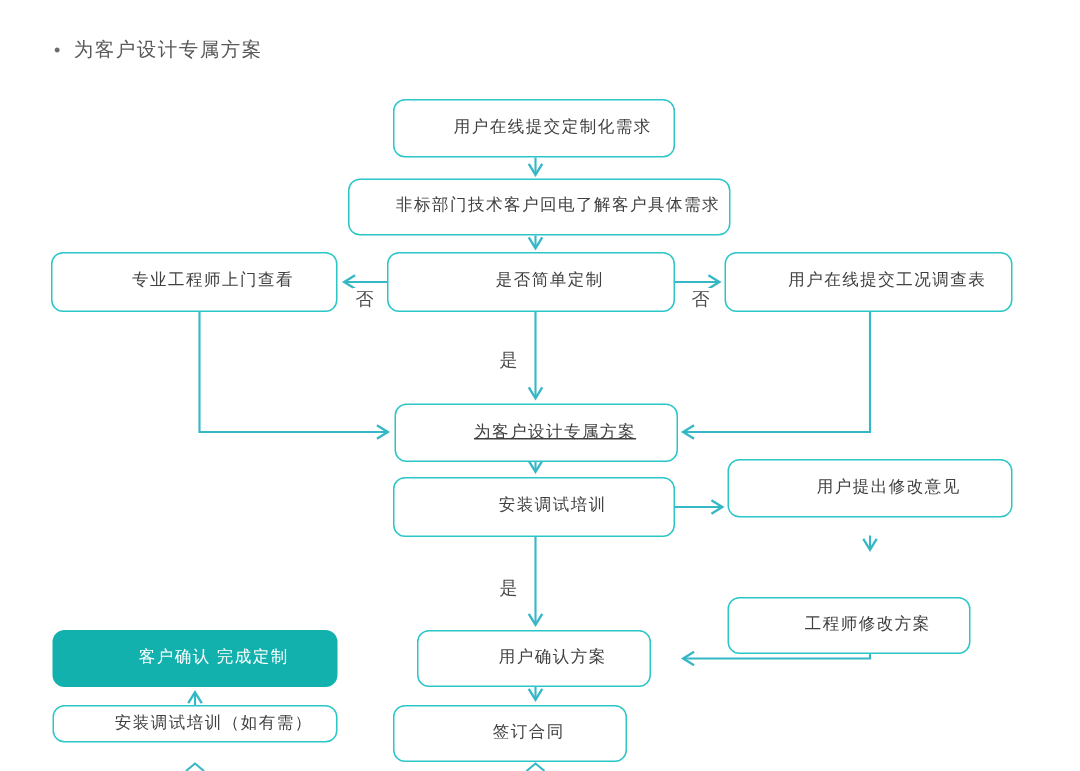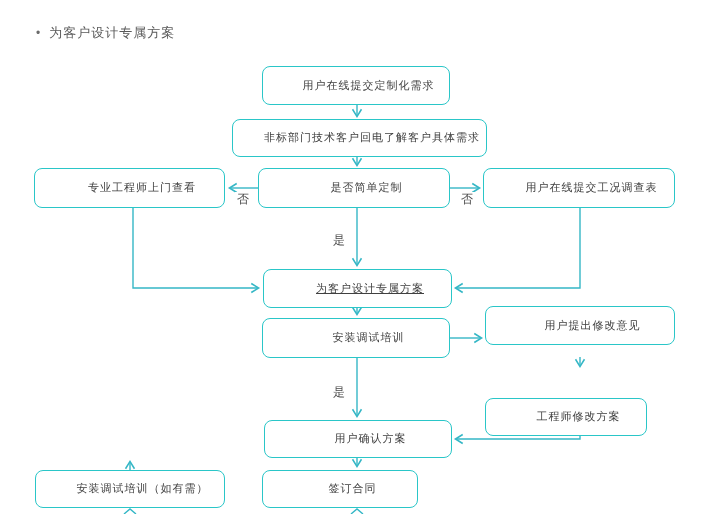--- a/index.html
+++ b/index.html
@@ -38,24 +38,24 @@
   
   #n-submit  {left:262px;top:66px; width:188px;height:39px;}
   #n-callback{left:232px;top:119px;width:255px;height:38px;}
   #n-visit   {left:34px; top:168px;width:191px;height:40px;}
   #n-simple  {left:258px;top:168px;width:192px;height:40px;}
   #n-survey  {left:483px;top:168px;width:192px;height:40px;}
   #n-design  {left:263px;top:269px;width:189px;height:39px;text-decoration:underline;}
   #n-meets   {left:262px;top:318px;width:188px;height:40px;}
   #n-feedback{left:485px;top:306px;width:190px;height:39px;}
   #n-revise  {left:485px;top:374px;width:162px;height:38px;margin-top:24px;}
-  #n-confirm {left:264px;top:420px;width:188px;height:38px;}
+  #n-confirm {left:278px;top:420px;width:156px;height:38px;}
   #n-sign    {left:262px;top:470px;width:156px;height:38px;}
   #n-complete{left:35px; top:420px;width:190px;height:38px;}
-  #n-install {left:35px; top:470px;width:190px;height:38px;}
+  #n-install {left:35px; top:470px;width:190px;height:25px;}
   
   #lbl-no-left    {left:235px;top:192px;}
   #lbl-no-right   {left:459px;top:192px;}
   #lbl-yes-design {left:331px;top:233px;}
   #lbl-yes-confirm{left:331px;top:385px;}
 </style>
 </head>
 <body>
 
 <div class="stage">
@@ -93,20 +93,21 @@
   <div class="node" id="n-callback">非标部门技术客户回电了解客户具体需求</div>
   <div class="node" id="n-visit">专业工程师上门查看</div>
   <div class="node" id="n-survey">用户在线提交工况调查表</div>
   <div class="node" id="n-simple">是否简单定制</div>
   <div class="node" id="n-design">为客户设计专属方案</div>
   <div class="node" id="n-meets">安装调试培训</div>
   <div class="node" id="n-feedback">用户提出修改意见</div>
   <div class="node" id="n-revise">工程师修改方案</div>
   <div class="node" id="n-confirm">用户确认方案</div>
   <div class="node" id="n-sign">签订合同</div>
+  <div class="node highlight" id="n-complete">客户确认 完成定制</div>
   <div class="node" id="n-install">安装调试培训（如有需）</div>
 
   <div class="edge-label" id="lbl-no-left">否</div>
   <div class="edge-label" id="lbl-no-right">否</div>
   <div class="edge-label" id="lbl-yes-design">是</div>
   <div class="edge-label" id="lbl-yes-confirm">是</div>
 
 </div>
 
 </body></html>

